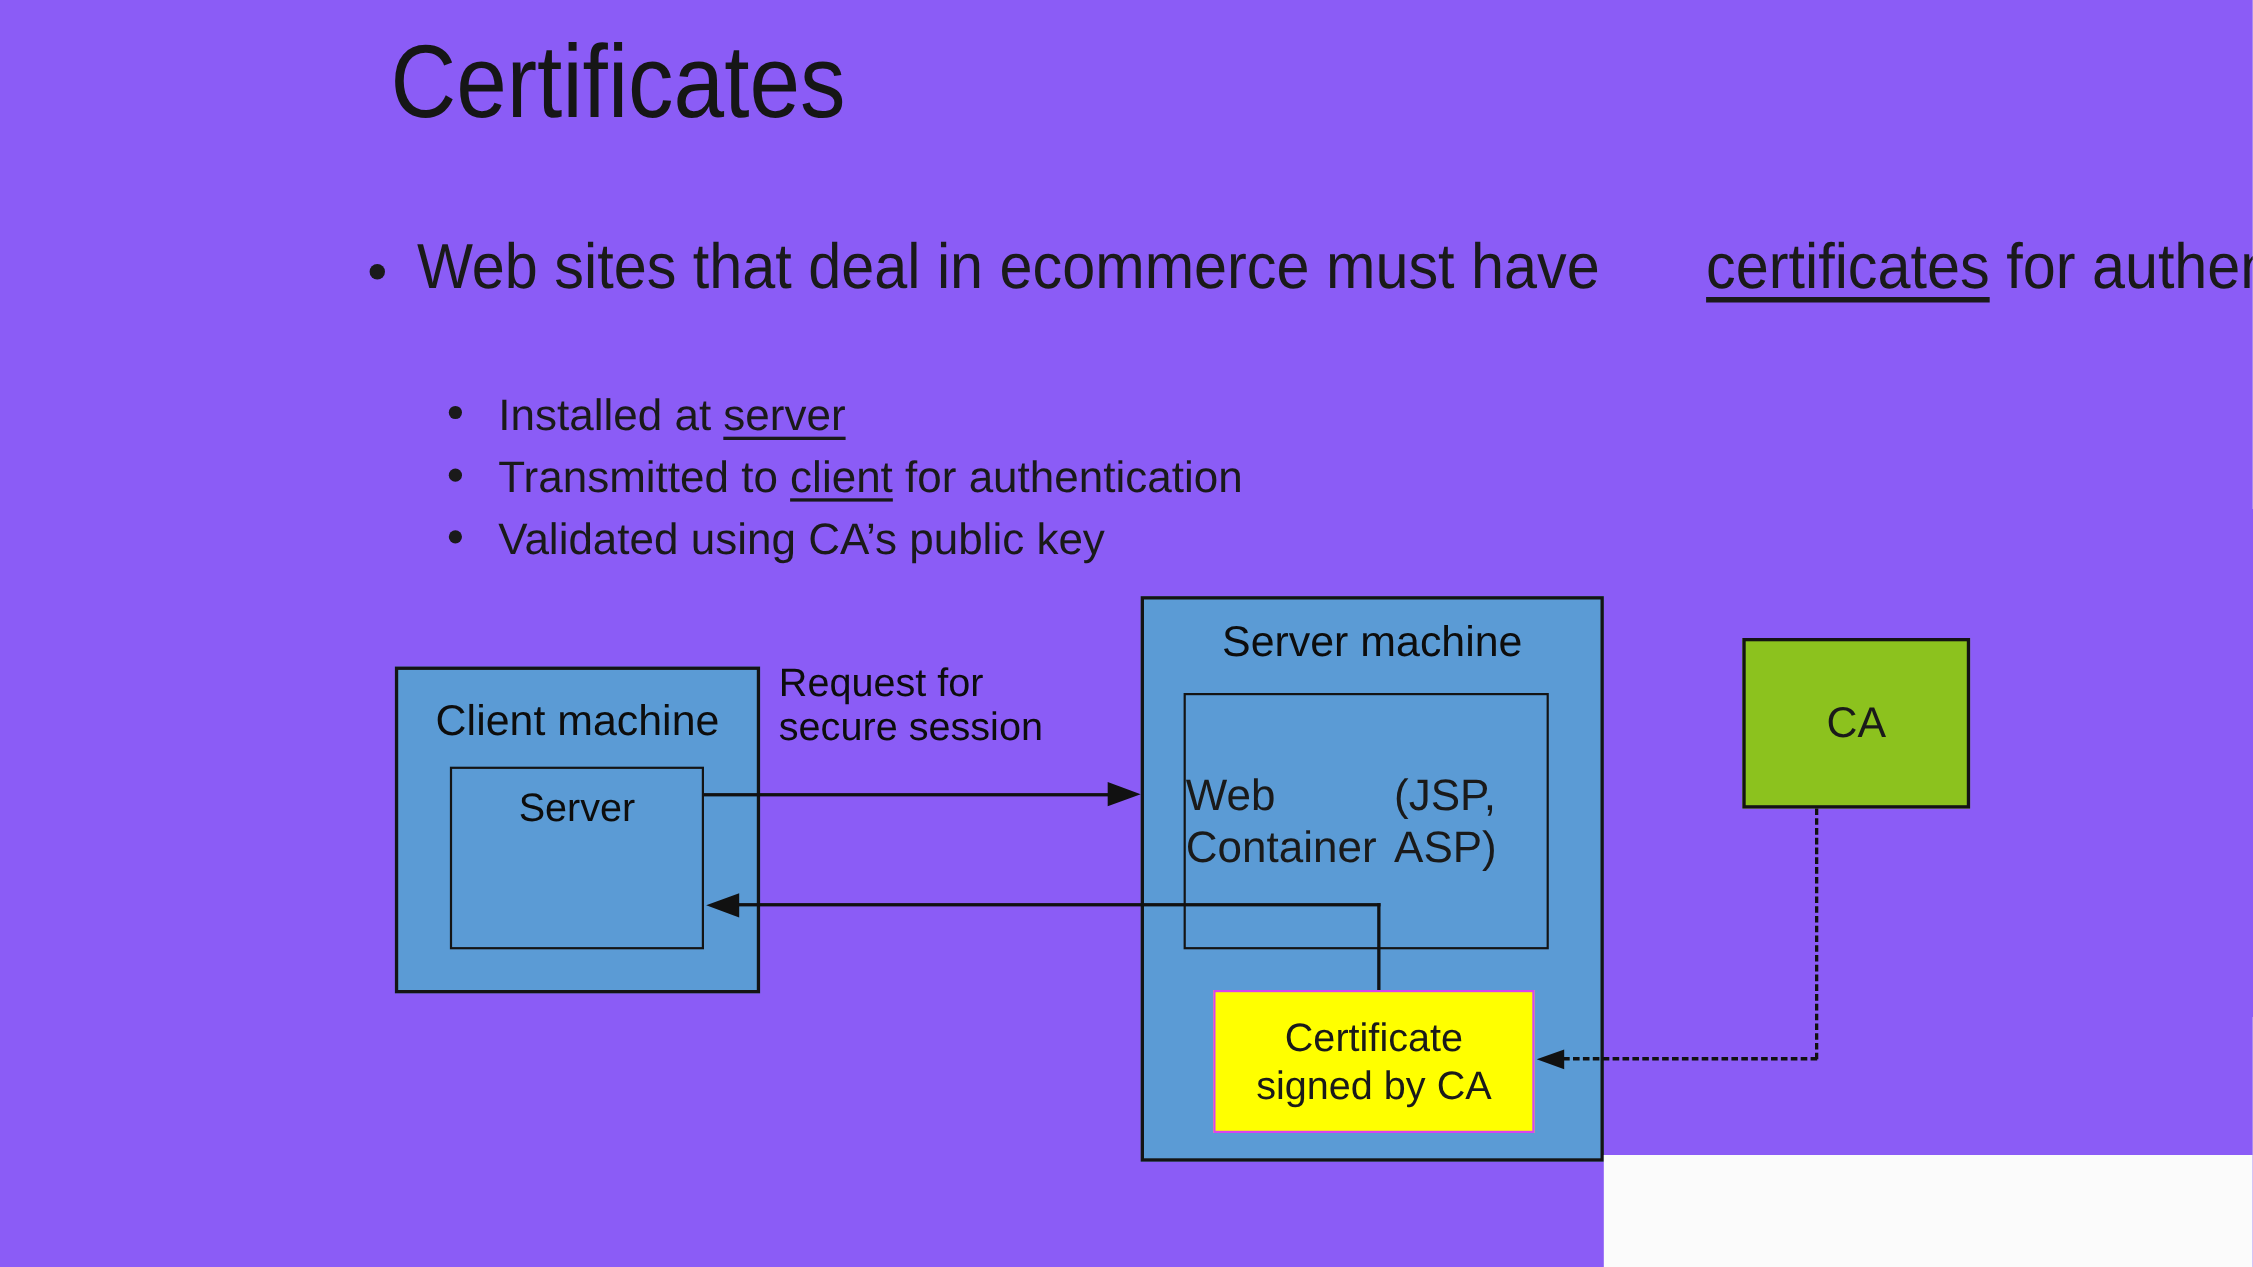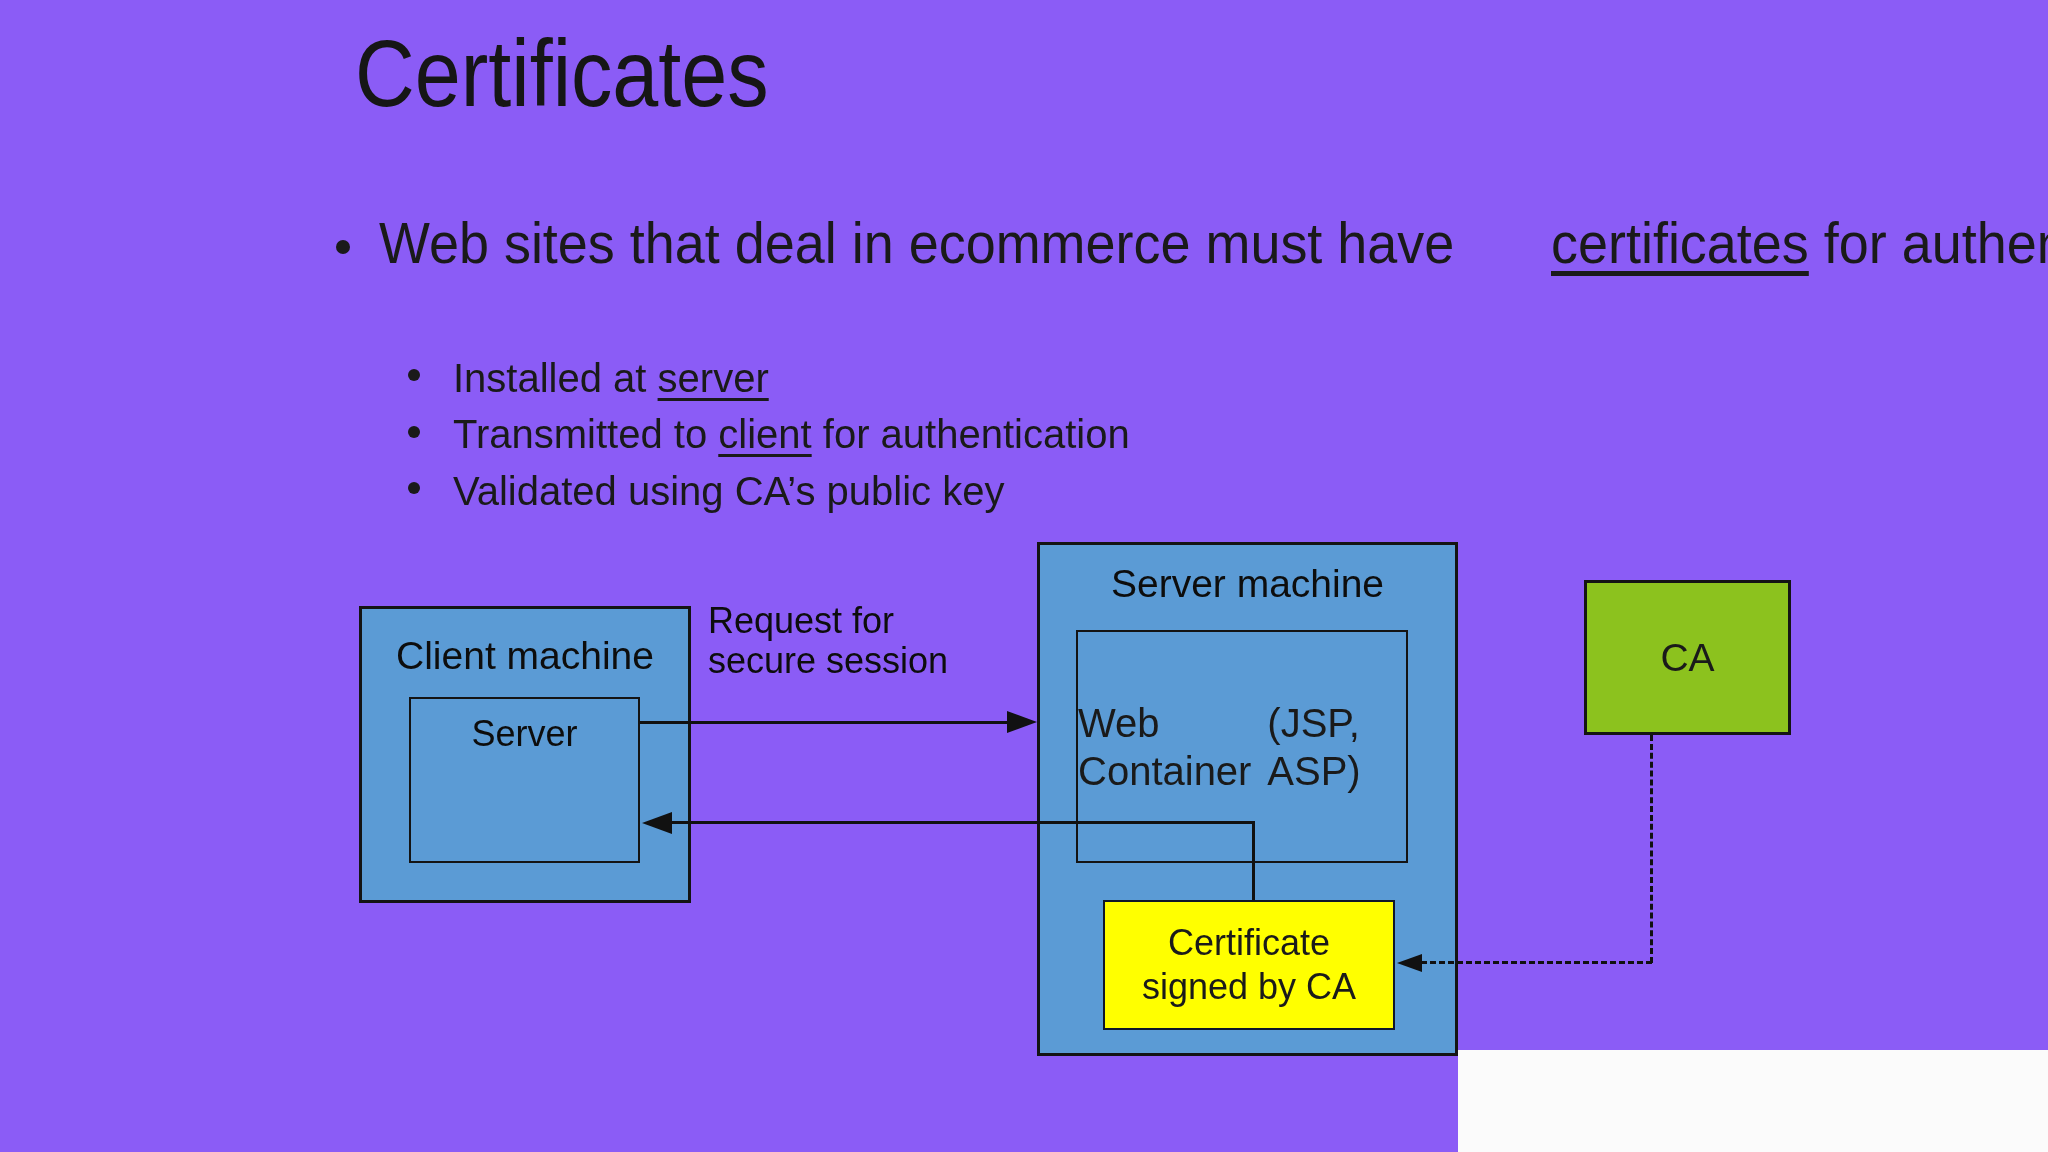--- a/index.html
+++ b/index.html
@@ -32,21 +32,21 @@
   .client-box{left:359px;top:606px;width:332px;height:297px;}
   .client-label{padding-top:25px;font-size:39px;}
   .browser-box{left:409px;top:697px;width:231px;height:166px;font-size:36px;}
   .browser-label{padding-top:14px;font-size:36px;}
 
   .server-box{left:1037px;top:542px;width:421px;height:514px;}
   .server-label{padding-top:17px;font-size:39px;}
   .wc-box{left:1076px;top:630px;width:332px;height:233px;display:flex;
           align-items:center;justify-content:center;font-size:40px;line-height:48px;}
   .cert-box{left:1103px;top:900px;width:292px;height:130px;background:var(--certificate-fill,#ffff00);
-            border:2px solid #0f172a;box-sizing:border-box;display:flex;flex-direction:column;
+            border:2px solid #d946ef;box-sizing:border-box;display:flex;flex-direction:column;
             align-items:center;justify-content:center;font-size:36px;line-height:44px;}
   .ca-box{left:1548px;top:580px;width:207px;height:155px;background:var(--ca-fill,#8cc21e);
           border:3px solid #141414;box-sizing:border-box;display:flex;align-items:center;
           justify-content:center;font-size:39px;margin-left:36px;}
 
   .request-label{left:708px;top:601px;font-size:36px;line-height:40px;color:#0d0d0d;}
 
   
   .hline{background:var(--line,#111111);height:3px;}
   .vline{background:var(--line,#111111);width:3px;}

